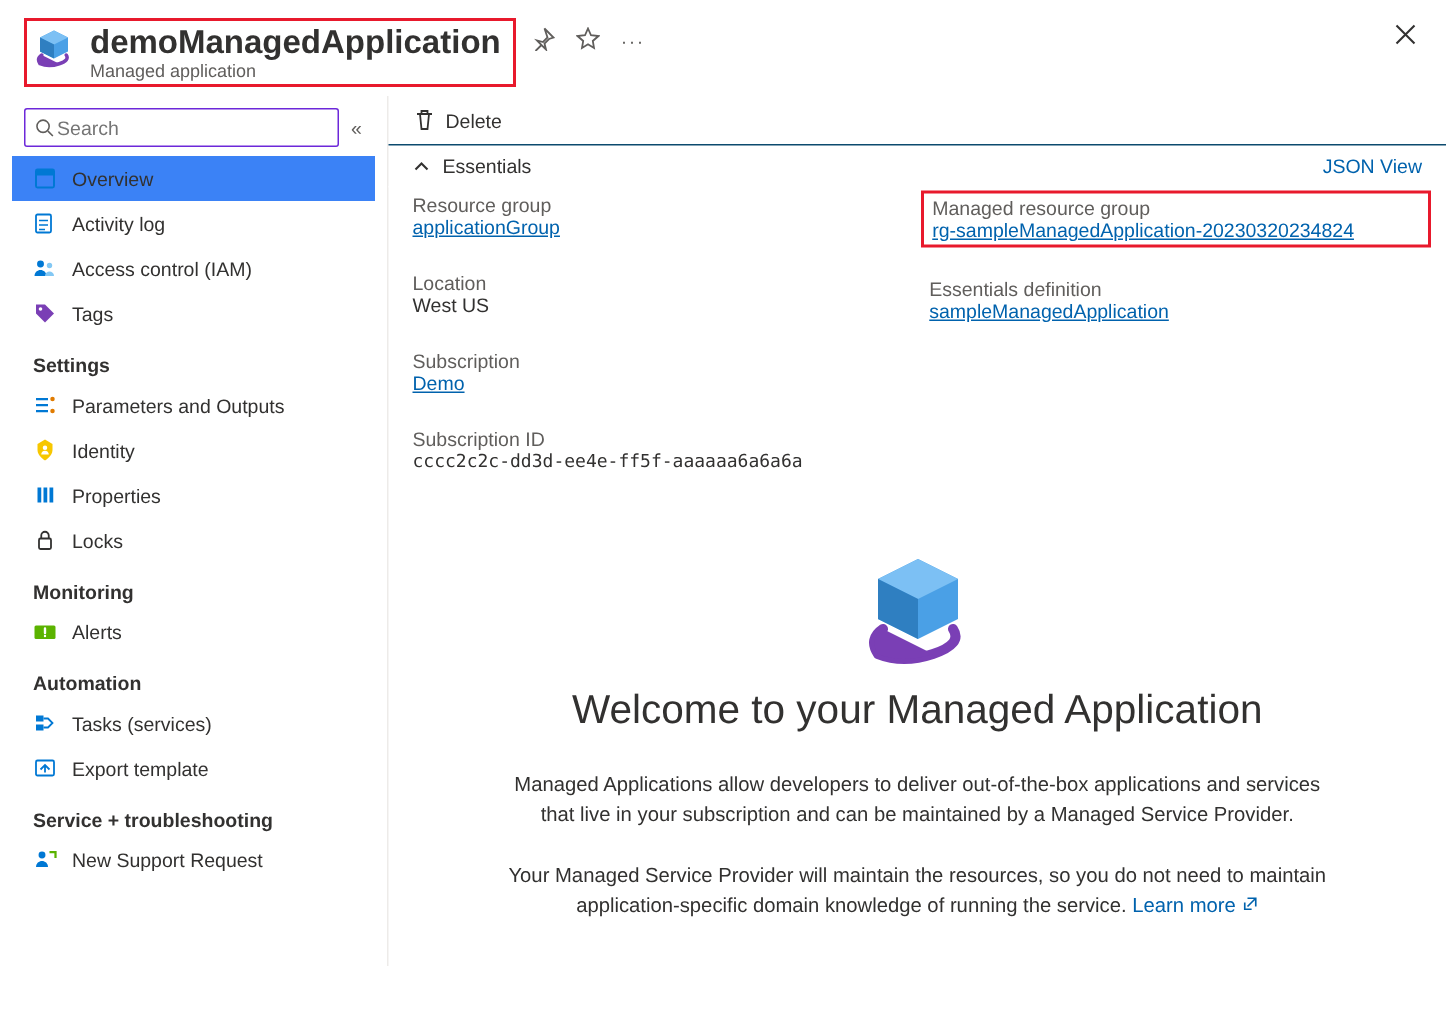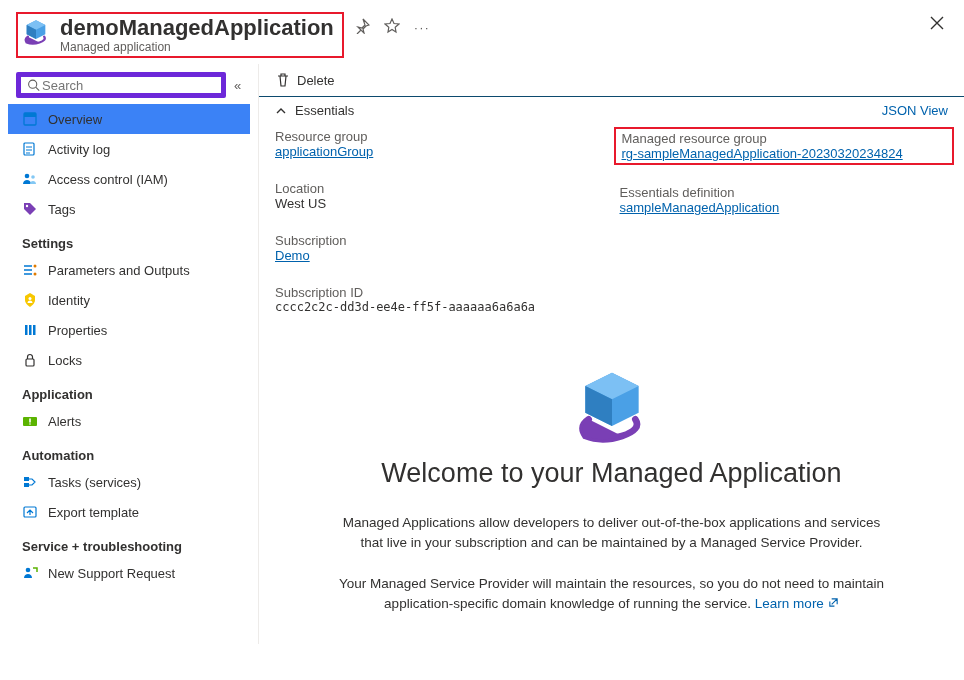--- a/index.html
+++ b/index.html
@@ -30,21 +30,21 @@
   .header-actions { display: flex; align-items: center; gap: 14px; margin-left: 10px; margin-top: 6px; color: #605e5c;}
   .header-actions svg { width: 16px; height: 16px; }
   .close-btn { margin-left: auto; margin-right: 4px; margin-top:4px;}
   .close-btn svg { width: 14px; height: 14px; }
 
   .body { display: flex; }
   .sidebar { width: 258px; padding: 4px 8px 8px 8px; }
   .search-row { display: flex; align-items: center; gap: 8px; margin: 4px 0 6px 8px; }
   .search-box {
     display: flex; align-items: center;
-    border: 5px solid #6d28d9; border-radius: 2px;
+    border: 1px solid #6d28d9; border-radius: 2px;
     width: 210px; height: 26px; padding: 0 6px;
   }
   .search-box input { border: none; outline: none; font-size: 13px; width: 100%; background: transparent; }
   .collapse-chev { color: #605e5c; font-size: 13px;}
   .nav-item {
     display: flex; align-items: center; gap: 10px;
     padding: 7px 10px 7px 14px;
     cursor: pointer;
     color: #323130;
   }
@@ -224,21 +224,21 @@
         </div>
         <div class="nav-item">
           <span class="nav-icon">
             <svg viewBox="0 0 16 16">
               <rect x="4" y="7" width="8" height="7" rx="1" fill="none" stroke="#323130" stroke-width="1.2"></rect>
               <path d="M5.5 7V5a2.5 2.5 0 015 0v2" fill="none" stroke="#323130" stroke-width="1.2"></path>
             </svg>
           </span>
           <span>Locks</span>
         </div>
-        <div class="section-title">Application</div>
+        <div class="section-title">Monitoring</div>
         <div class="nav-item">
           <span class="nav-icon">
             <svg viewBox="0 0 16 16">
               <rect x="1" y="4" width="14" height="9" rx="1" fill="#5bb300"></rect>
               <path d="M8 6v3M8 11h0" stroke="#fff" stroke-width="1.6" stroke-linecap="round"></path>
             </svg>
           </span>
           <span>Alerts</span>
         </div>
         <div class="section-title">Automation</div>

